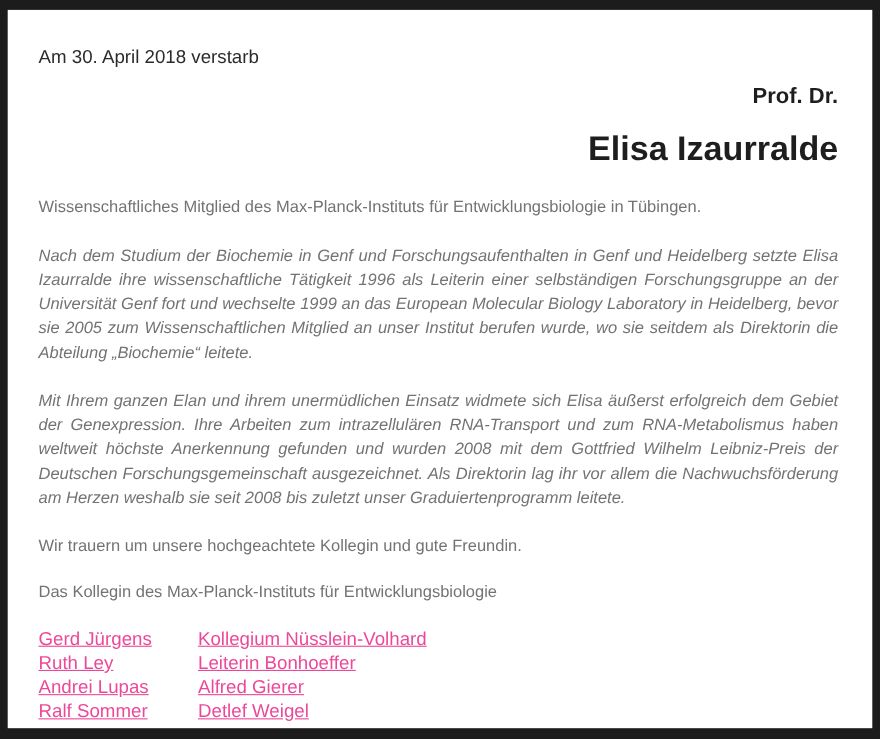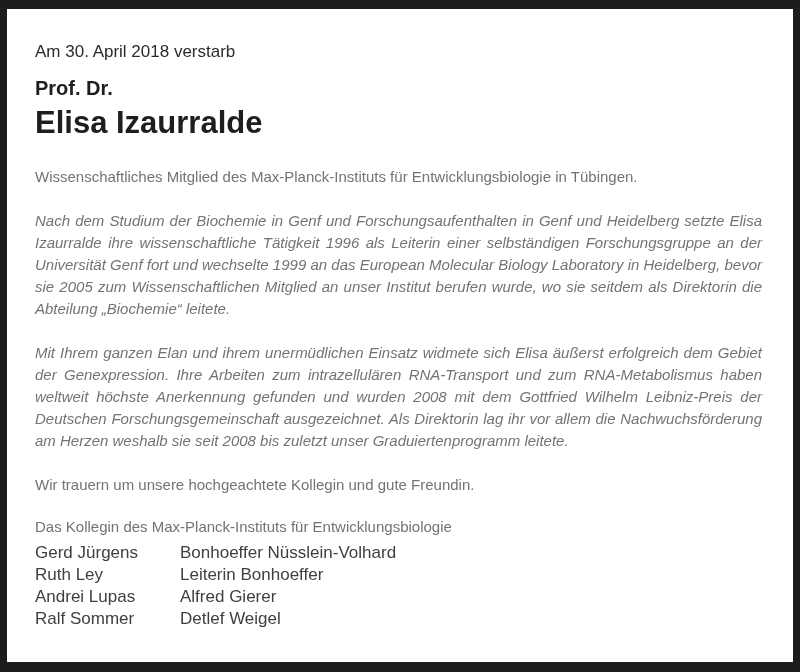--- a/index.html
+++ b/index.html
@@ -29,59 +29,60 @@
     color: #2b2b2b;
     overflow: hidden;
   }
   .intro {
     margin: 0;
     font-size: 17px;
     line-height: 22px;
     color: #2b2b2b;
   }
   .header {
-    text-align: left;
+    text-align: right;
     margin-top: 12px;
   }
   .title-prefix {
     font-size: 20px;
     line-height: 26px;
     font-weight: bold;
     color: #1e1e1e;
   }
   .deceased-name {
     font-size: 31px;
     line-height: 36px;
     font-weight: bold;
     color: #1e1e1e;
-    margin-top: 4px;
+    margin-top: 16px;
   }
   p.body-text {
     margin: 22px 0 0 0;
     font-size: 15px;
     line-height: 22px;
     color: #737373;
   }
   p.first-body {
     margin-top: 25px;
   }
   p.justify {
     text-align: justify;
     font-style: italic;
   }
   p.gap-extra {
     margin-top: 20px;
   }
   .signatories {
-    margin-top: 4px;
+    margin-top: 20px;
     display: grid;
     grid-template-columns: 145px 1fr;
     font-size: 17px;
     line-height: 22px;
-    color: #404040;
+    color: #ec4899;
+    text-decoration: underline;
   }
 </style>
 </head>
 <body>
 
 <div class="frame">
   <div class="paper">
 
     <p class="intro">Am 30. April 2018 verstarb</p>
 
@@ -95,21 +96,21 @@
     <p class="body-text justify">Nach dem Studium der Biochemie in Genf und Forschungsaufenthalten in Genf und Heidelberg setzte Elisa Izaurralde ihre wissenschaftliche Tätigkeit 1996 als Leiterin einer selbständigen Forschungsgruppe an der Universität Genf fort und wechselte 1999 an das European Molecular Biology Laboratory in Heidelberg, bevor sie 2005 zum Wissenschaftlichen Mitglied an unser Institut berufen wurde, wo sie seitdem als Direktorin die Abteilung „Biochemie“ leitete.</p>
 
     <p class="body-text justify">Mit Ihrem ganzen Elan und ihrem unermüdlichen Einsatz widmete sich Elisa äußerst erfolgreich dem Gebiet der Genexpression. Ihre Arbeiten zum intrazellulären RNA-Transport und zum RNA-Metabolismus haben weltweit höchste Anerkennung gefunden und wurden 2008 mit dem Gottfried Wilhelm Leibniz-Preis der Deutschen Forschungsgemeinschaft ausgezeichnet. Als Direktorin lag ihr vor allem die Nachwuchsförderung am Herzen weshalb sie seit 2008 bis zuletzt unser Graduiertenprogramm leitete.</p>
 
     <p class="body-text">Wir trauern um unsere hochgeachtete Kollegin und gute Freundin.</p>
 
     <p class="body-text gap-extra">Das Kollegin des Max-Planck-Instituts für Entwicklungsbiologie</p>
 
     <div class="signatories">
       <span>Gerd Jürgens</span>
-      <span>Bonhoeffer Nüsslein-Volhard</span>
+      <span>Kollegium Nüsslein-Volhard</span>
       <span>Ruth Ley</span>
       <span>Leiterin Bonhoeffer</span>
       <span>Andrei Lupas</span>
       <span>Alfred Gierer</span>
       <span>Ralf Sommer</span>
       <span>Detlef Weigel</span>
     </div>
 
   </div>
 </div>

